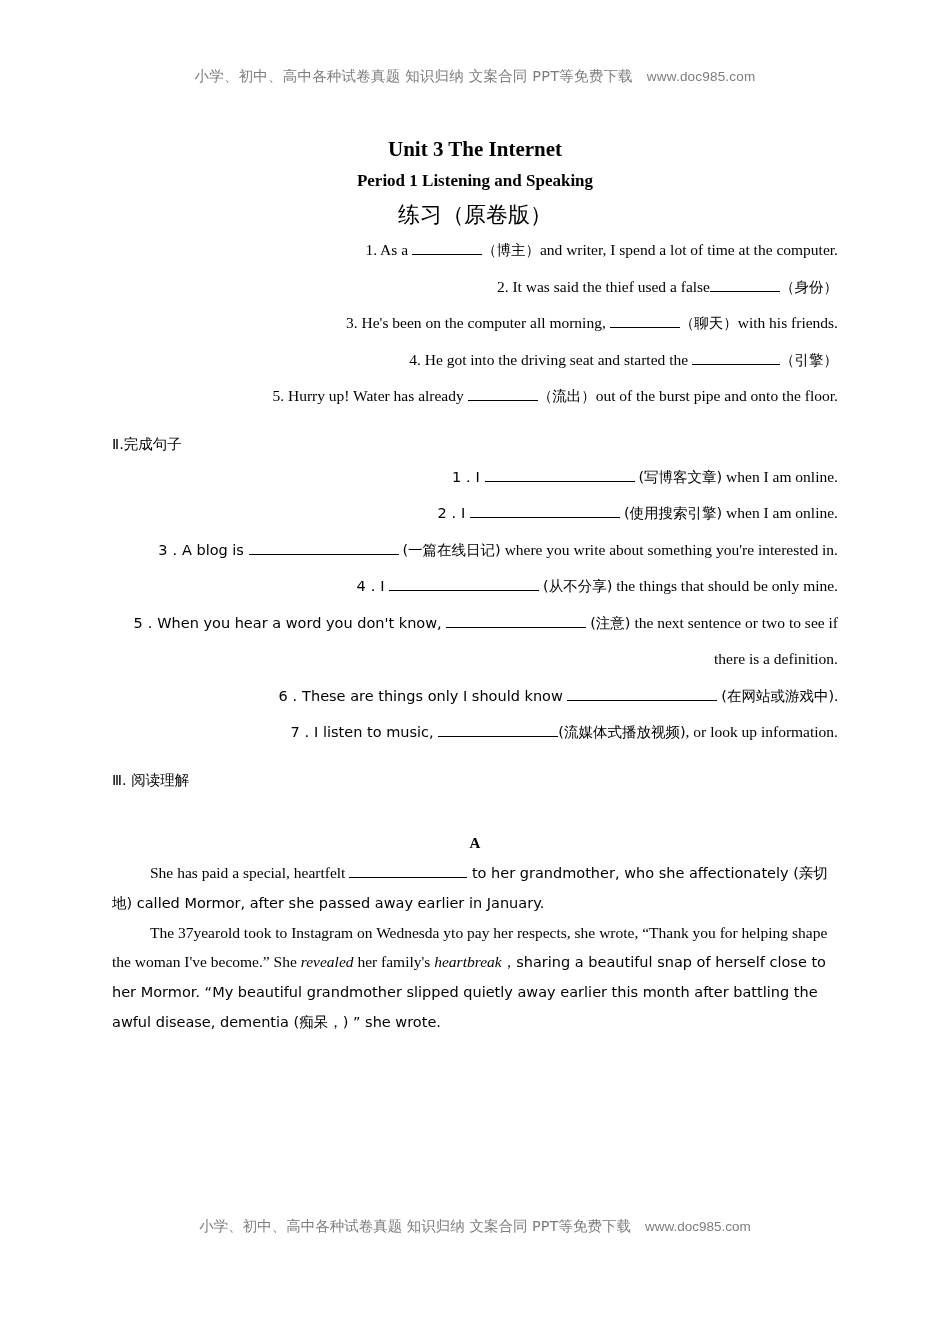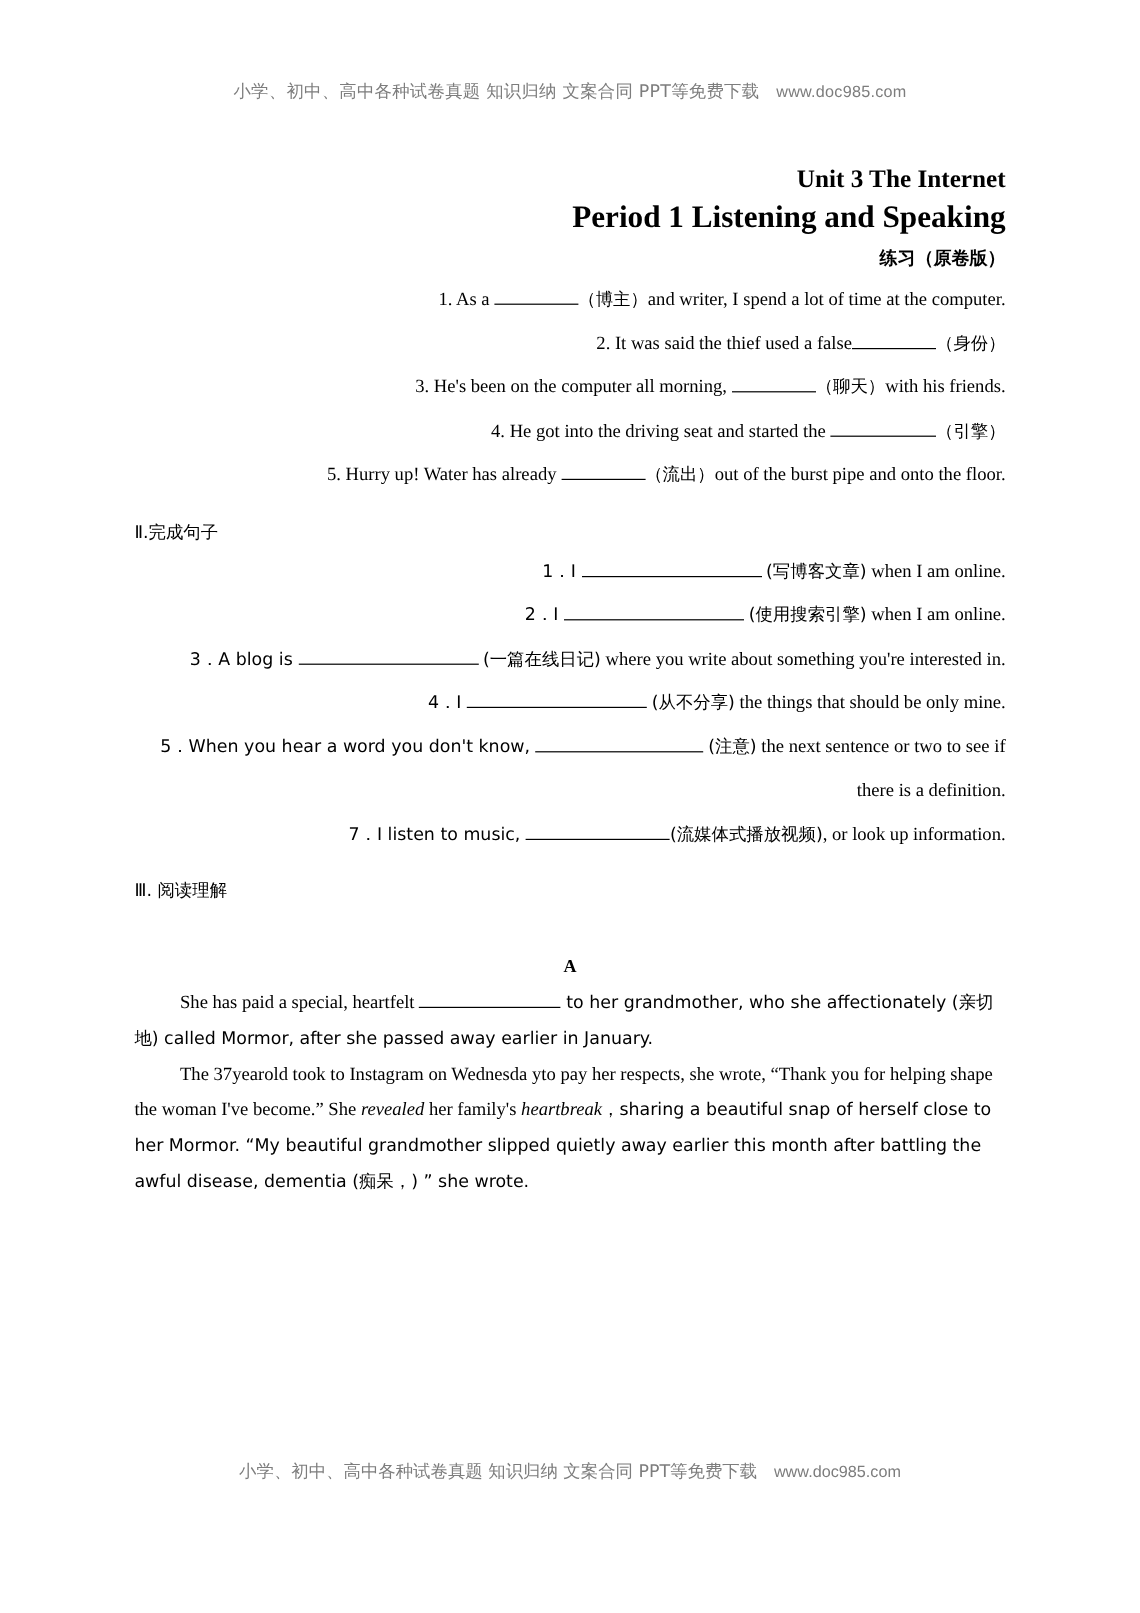--- a/index.html
+++ b/index.html
@@ -27,36 +27,36 @@
     font-family: "Liberation Sans", sans-serif;
     font-size: 13.5px;
     color: #7d7d7d;
     letter-spacing: 0.2px;
     padding-top: 67px;
   }
   .watermark .url {
     margin-left: 14px;
   }
   .title-block {
-    text-align: right;
+    text-align: center;
     margin-top: 48px;
   }
   .title-1 {
     font-size: 21px;
     font-weight: bold;
     line-height: 30px;
   }
   .title-2 {
-    font-size: 26px;
+    font-size: 17px;
     font-weight: bold;
     line-height: 34px;
   }
   .title-3 {
-    font-size: 15px;
-    font-weight: bold;
+    font-size: 22px;
+    font-weight: normal;
     line-height: 34px;
     font-family: "DejaVu Sans", sans-serif;
   }
   .section-head {
     font-size: 15px;
     margin-top: 18px;
     margin-bottom: 4px;
     line-height: 22px;
   }
   .q {
@@ -139,20 +139,21 @@
   <p class="q tight"><span class="cn">1．I </span><span class="blank" style="width:150px"></span> <span class="cn">(写博客文章)</span> <span>when I am online.</span></p>
 
   <p class="q tight"><span class="cn">2．I </span><span class="blank" style="width:150px"></span> <span class="cn">(使用搜索引擎)</span> <span>when I am online.</span></p>
 
   <p class="q tight"><span class="cn">3．A blog is </span><span class="blank" style="width:150px"></span> <span class="cn">(一篇在线日记)</span> <span>where you write about something you're interested in.</span></p>
 
   <p class="q tight"><span class="cn">4．I </span><span class="blank" style="width:150px"></span> <span class="cn">(从不分享)</span> <span>the things that should be only mine.</span></p>
 
   <p class="q tight"><span class="cn">5．When you hear a word you don't know, </span><span class="blank" style="width:140px"></span> <span class="cn">(注意)</span> <span>the next sentence or two to see if there is a definition.</span></p>
 
+  <p class="q tight"><span class="cn">6．These are things only I should know </span><span class="blank" style="width:150px"></span> <span class="cn">(在网站或游戏中)</span><span>.</span></p>
 
   <p class="q tight"><span class="cn">7．I listen to music, </span><span class="blank" style="width:120px"></span><span class="cn">(流媒体式播放视频)</span><span>, or look up information.</span></p>
 
 
   <div class="section-head cn">Ⅲ. 阅读理解</div>
 
   <div class="passage-letter">A</div>
 
 
   <p class="para"><span>She has paid a special, heartfelt </span><span class="blank" style="width:118px"></span><span class="cn"> to  her grandmother, who she affectionately (亲切地) called Mormor, after she passed away earlier in January.</span></p>

